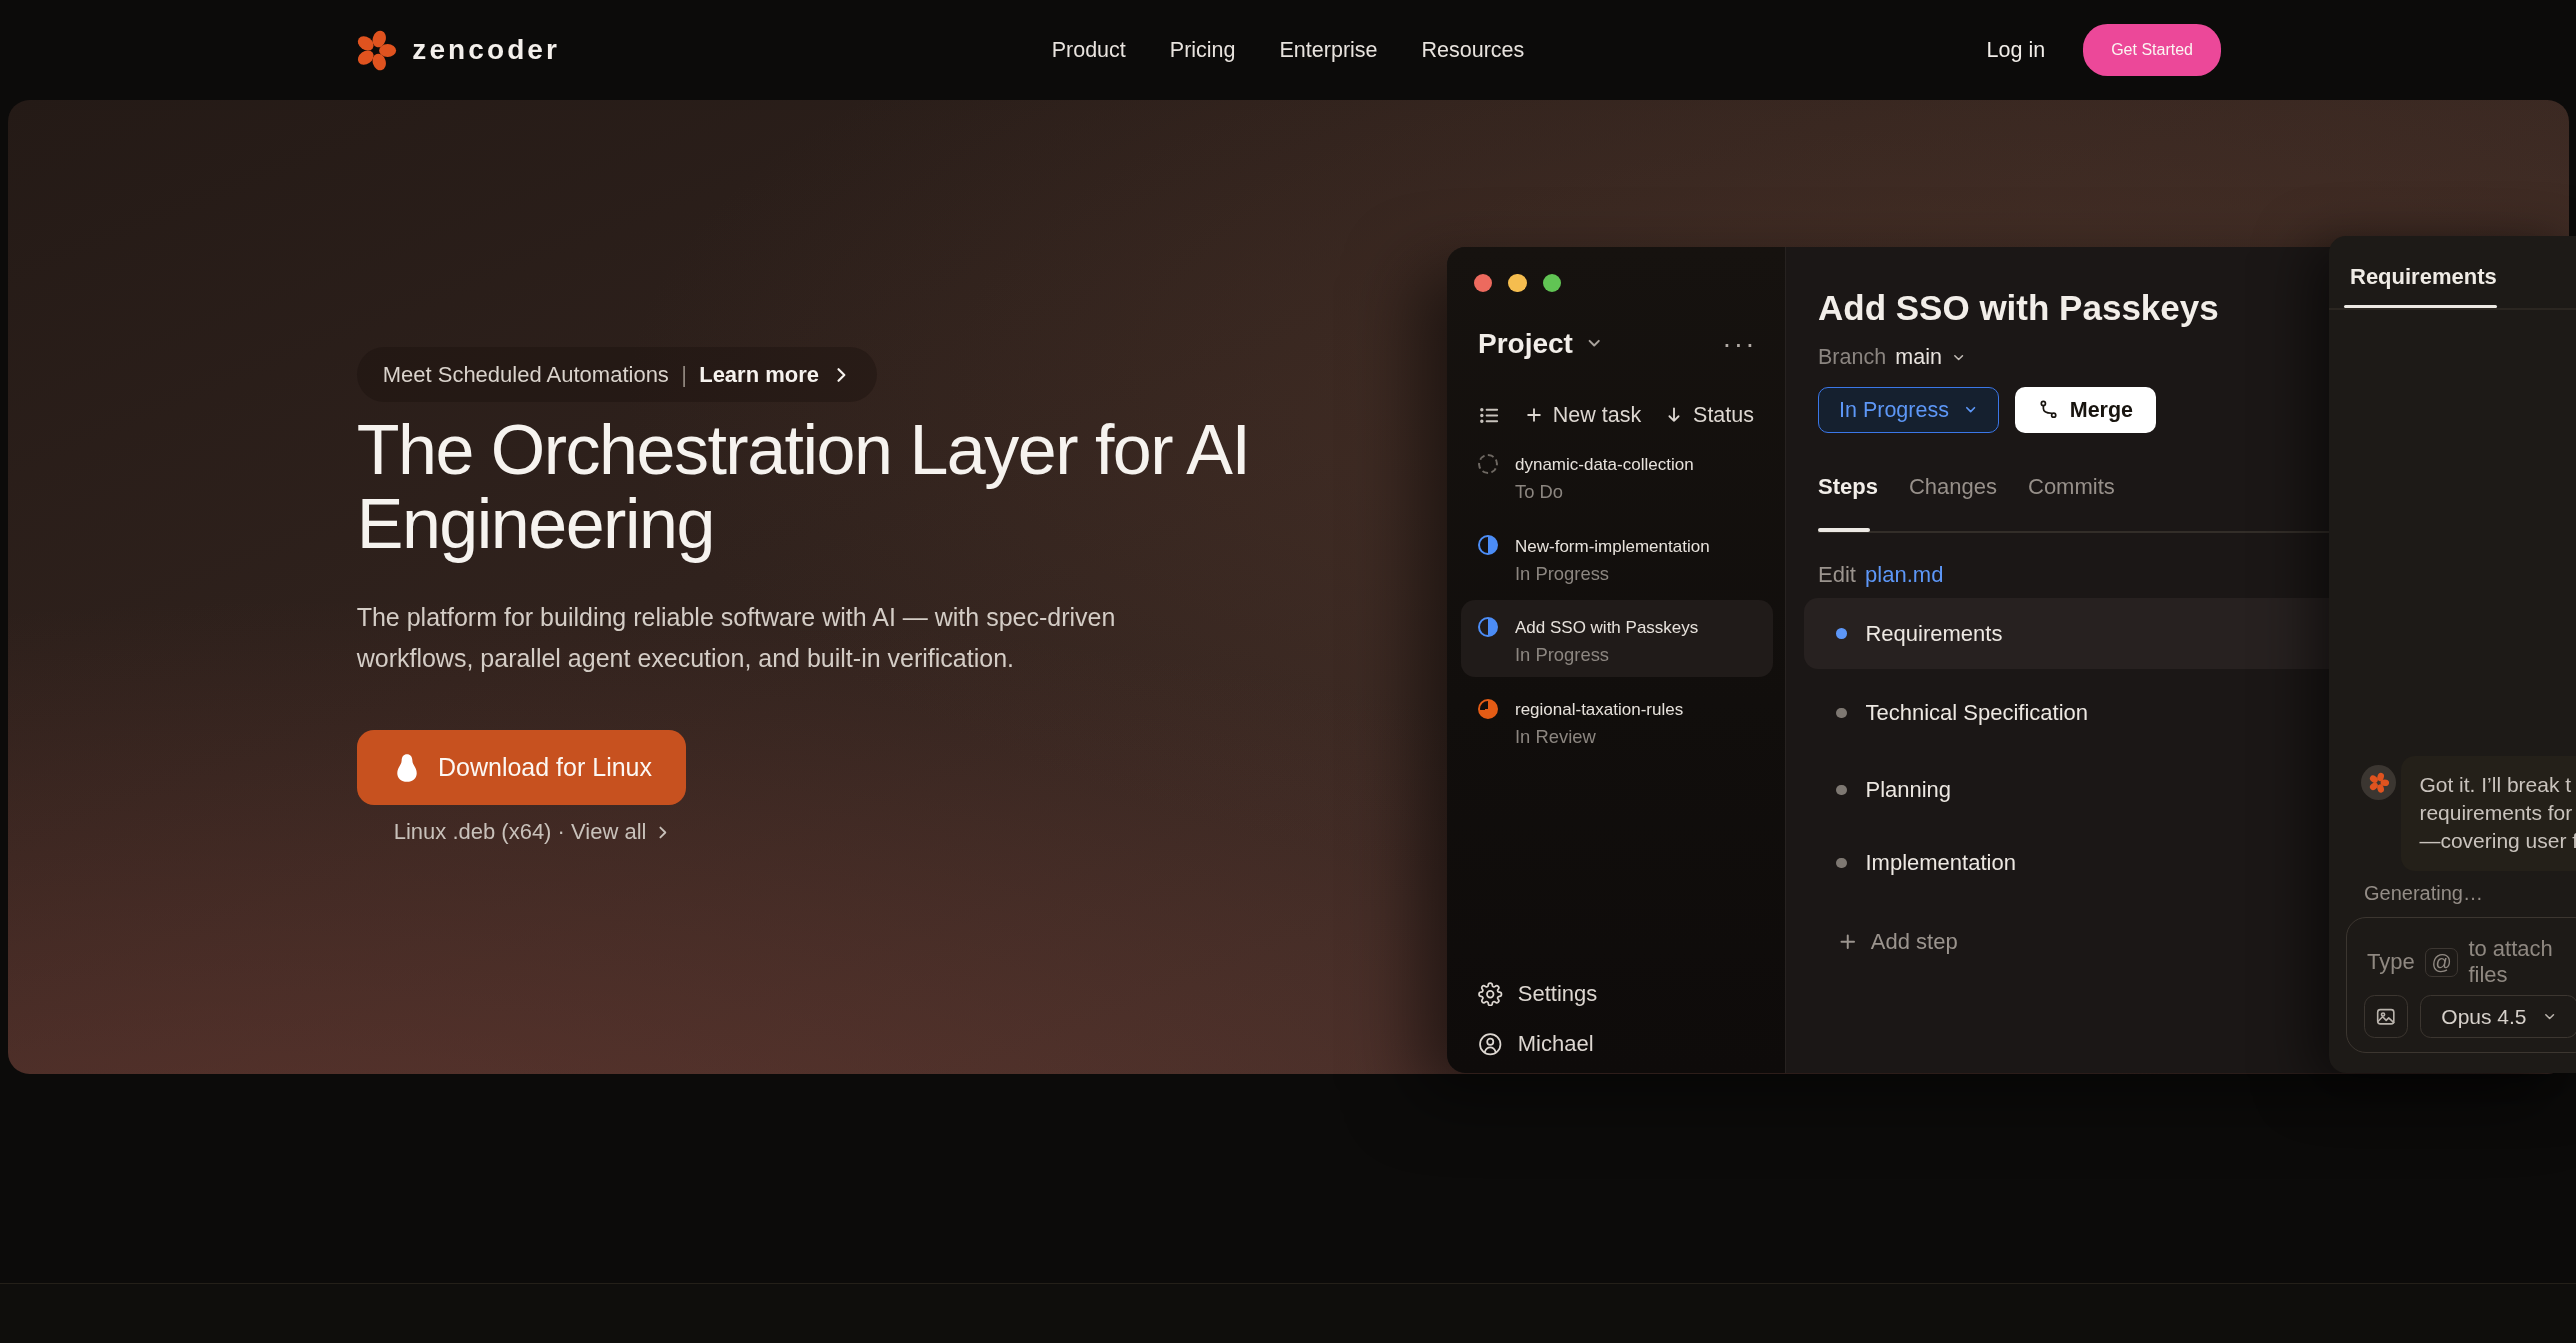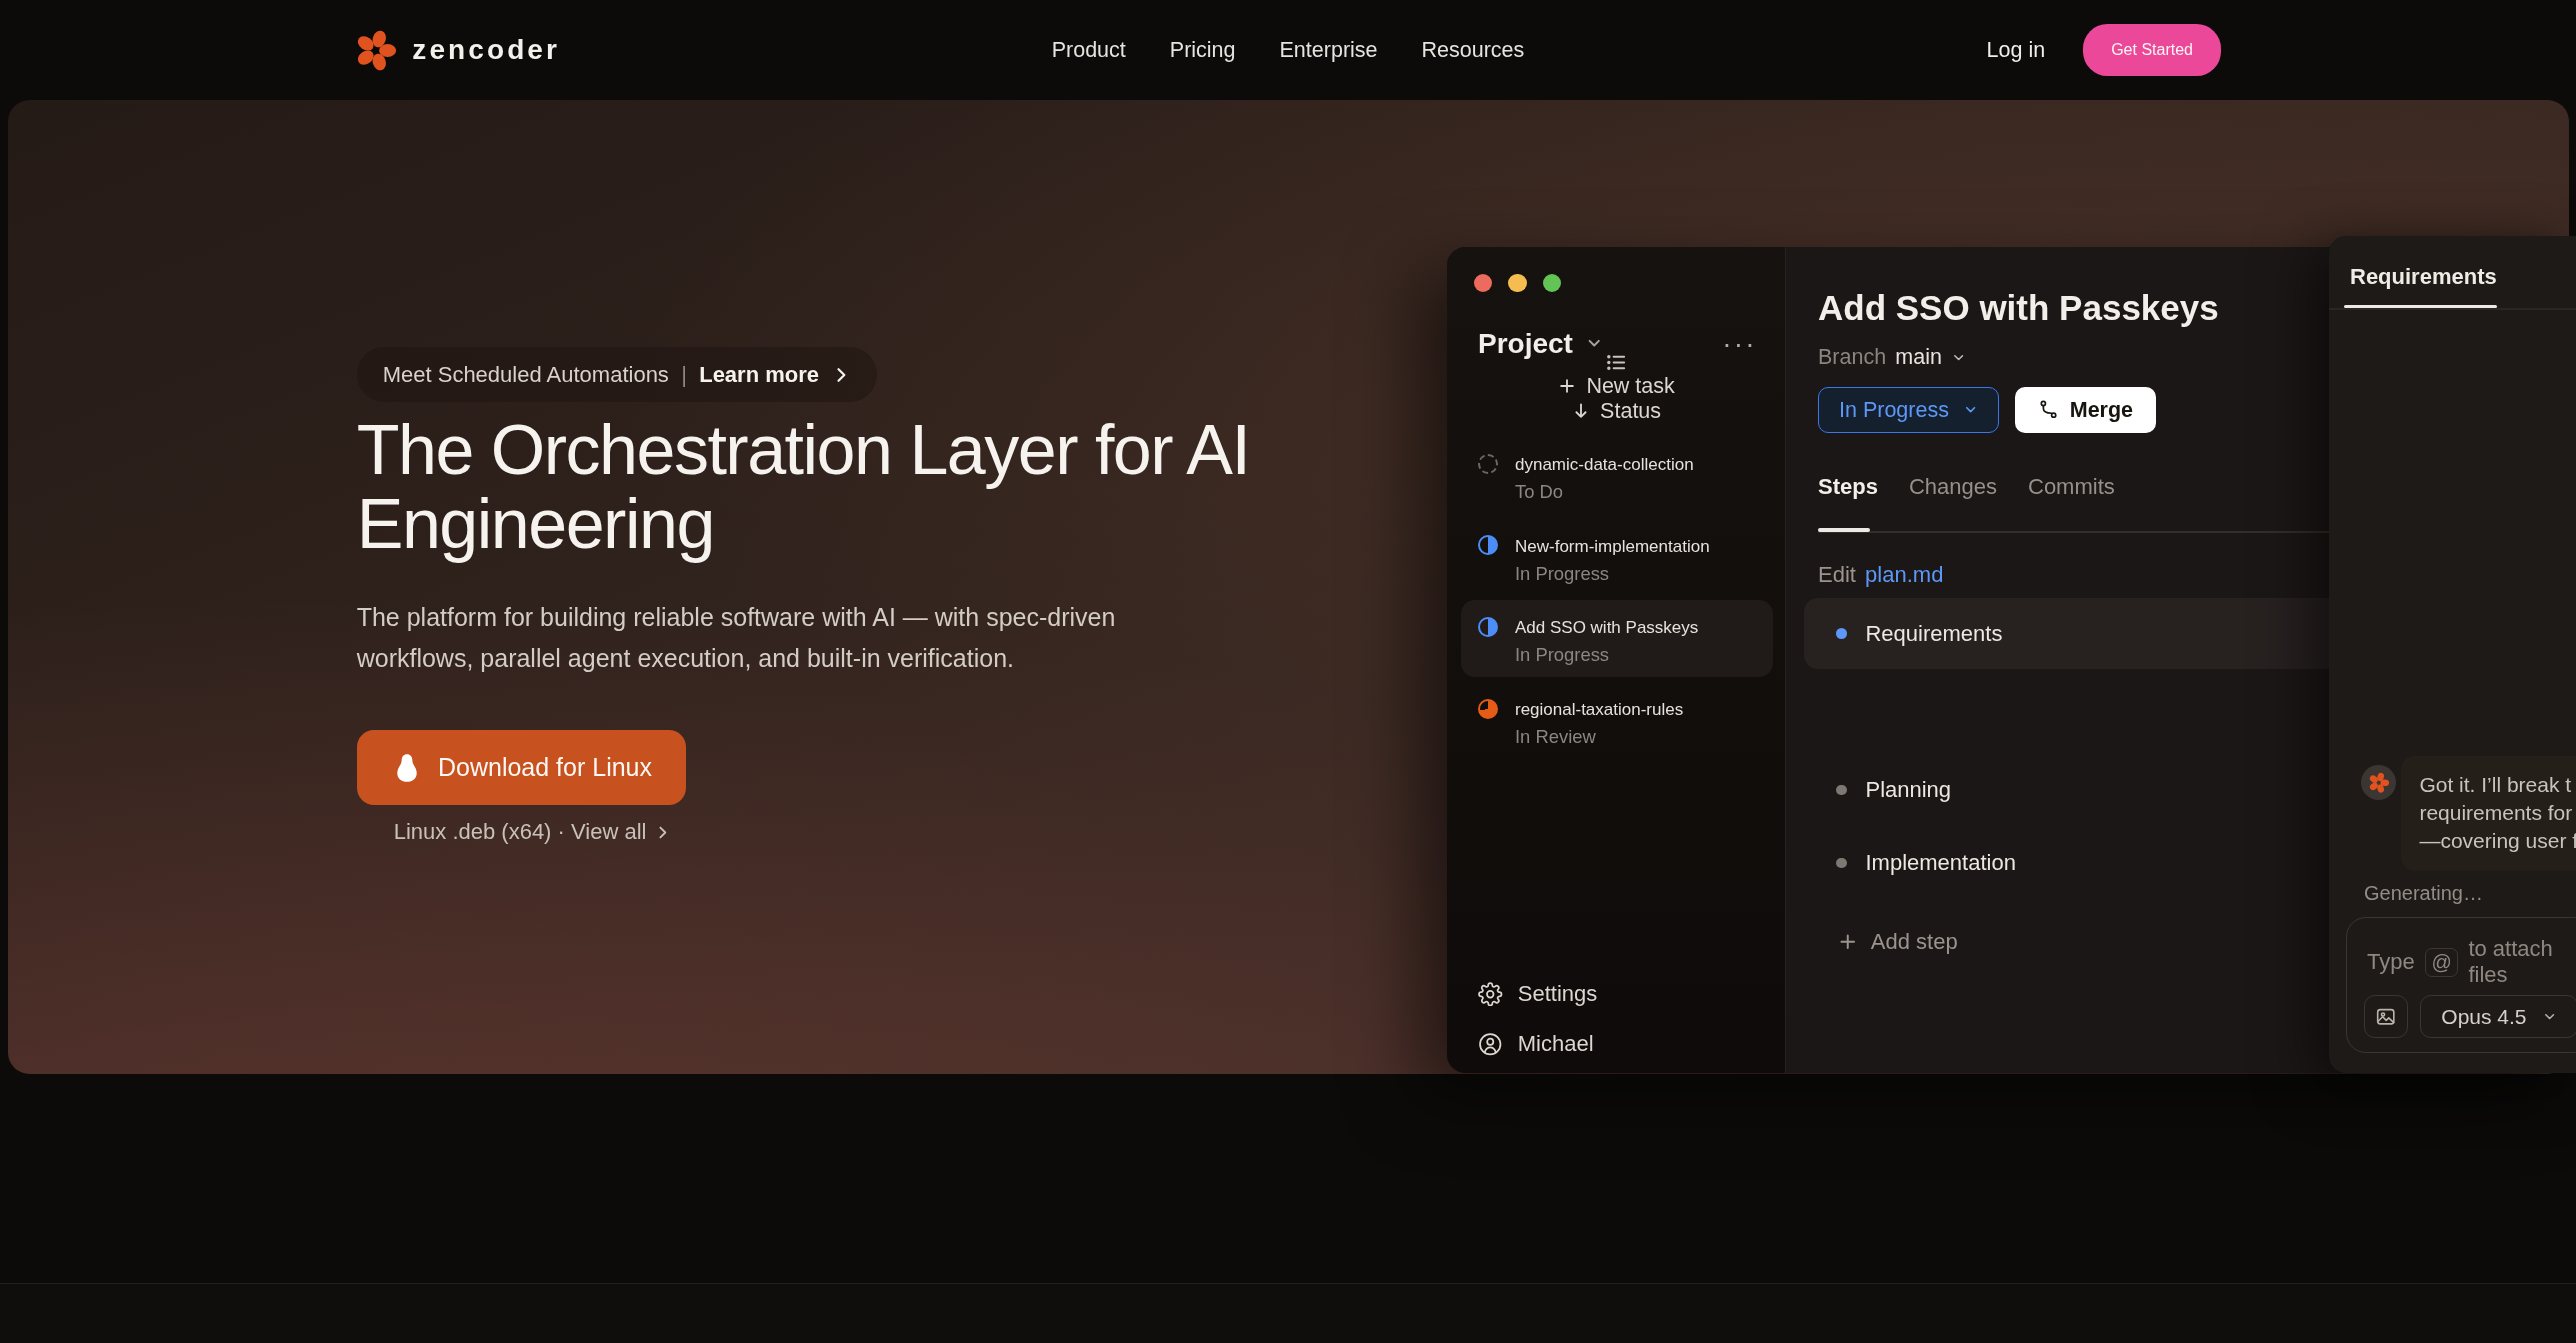--- a/index.html
+++ b/index.html
@@ -42,21 +42,21 @@
     border-radius:18.4px 0 0 18.4px; background:#1B1716; box-shadow:-31px 23px 69px rgba(0,0,0,0.5); display:flex; }
 
   .sidebar { position:relative; width:339px; flex:none; border-right:1.5px solid #272220; border-radius:18.4px 0 0 18.4px;
     background:linear-gradient(180deg, #16120F 0%, #110E0C 55%, #0E0B0A 100%); }
   .traffic { position:absolute; top:27px; left:27px; display:flex; gap:16px; }
   .light { width:18.4px; height:18.4px; border-radius:50%; }
   .project-row { position:absolute; top:78px; left:31px; right:28px; height:37px; display:flex; align-items:center; }
   .project-title { font-size:28px; font-weight:700; color:#F2EEE9; }
   .project-row .chev { margin-left:12.3px; }
   .more-dots { margin-left:auto; font-size:28px; letter-spacing:2.3px; color:#B3ACA6; line-height:15.3px; cursor:pointer; }
-  .toolbar { position:absolute; top:124px; left:31px; right:31px; height:32px; display:flex; align-items:center; justify-content:center;flex-direction:column; }
+  .toolbar { position:absolute; top:152px; left:31px; right:31px; height:32px; display:flex; align-items:center; justify-content:space-between; }
   .tb-group { display:flex; align-items:center; gap:9.2px; cursor:pointer; }
   .tb-label { font-size:21.5px; color:#DDD7D1; }
   .tasks { position:absolute; top:190px; left:14px; right:12.3px; }
   .task { display:flex; padding:12.3px 17px 10.7px 17px; border-radius:14px; margin-bottom:4.6px; cursor:pointer; }
   .task.selected { background:#201B19; }
   .task .t-icon { margin-top:4.6px; margin-right:17px; }
   .t-icon { width:20px; height:20px; border-radius:50%; flex:none; }
   .t-todo { border:2.3px dashed #6E6862; }
   .t-prog { border:2.3px solid #4C8DF6; background:conic-gradient(#4C8DF6 0 50%, transparent 50% 100%); }
   .t-review { border:2.3px solid #E45C15; background:conic-gradient(#E45C15 0 72%, transparent 72%); }
@@ -338,20 +338,24 @@
           <span class="auto-label">Auto -start</span>
           <span class="toggle"></span>
         </span>
       </div>
 
       <div class="step-sel">
         <span class="dot blue"></span>
         <span class="step-label">Requirements</span>
         <span class="step-badge">In progress</span>
       </div>
+      <div class="step-row" style="top:443px">
+        <span class="dot gray"></span>
+        <span class="step-label">Technical Specification</span>
+      </div>
       <div class="step-row" style="top:520px">
         <span class="dot gray"></span>
         <span class="step-label">Planning</span>
       </div>
       <div class="step-row" style="top:593px">
         <span class="dot gray"></span>
         <span class="step-label">Implementation</span>
       </div>
       <div class="add-step">
         <span class="icon">

